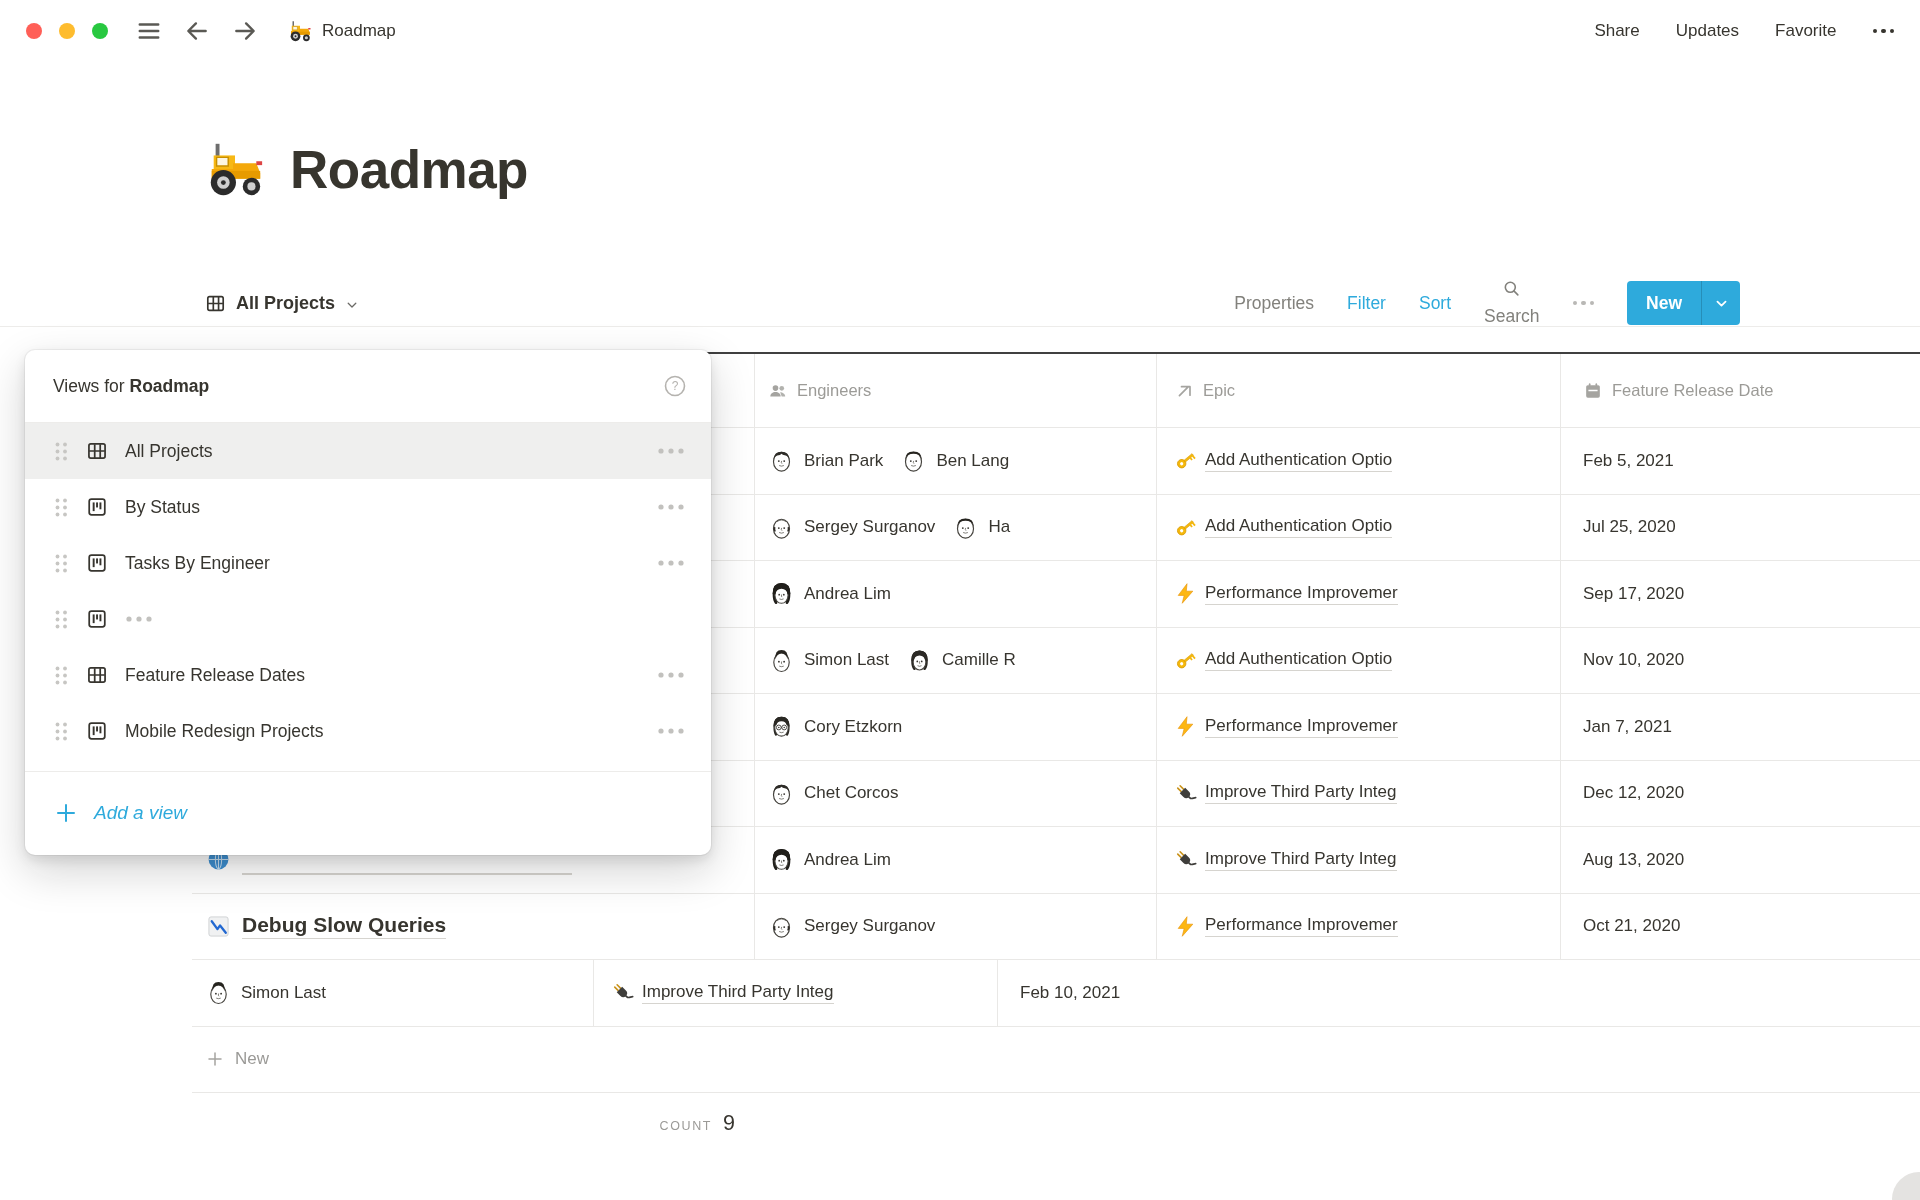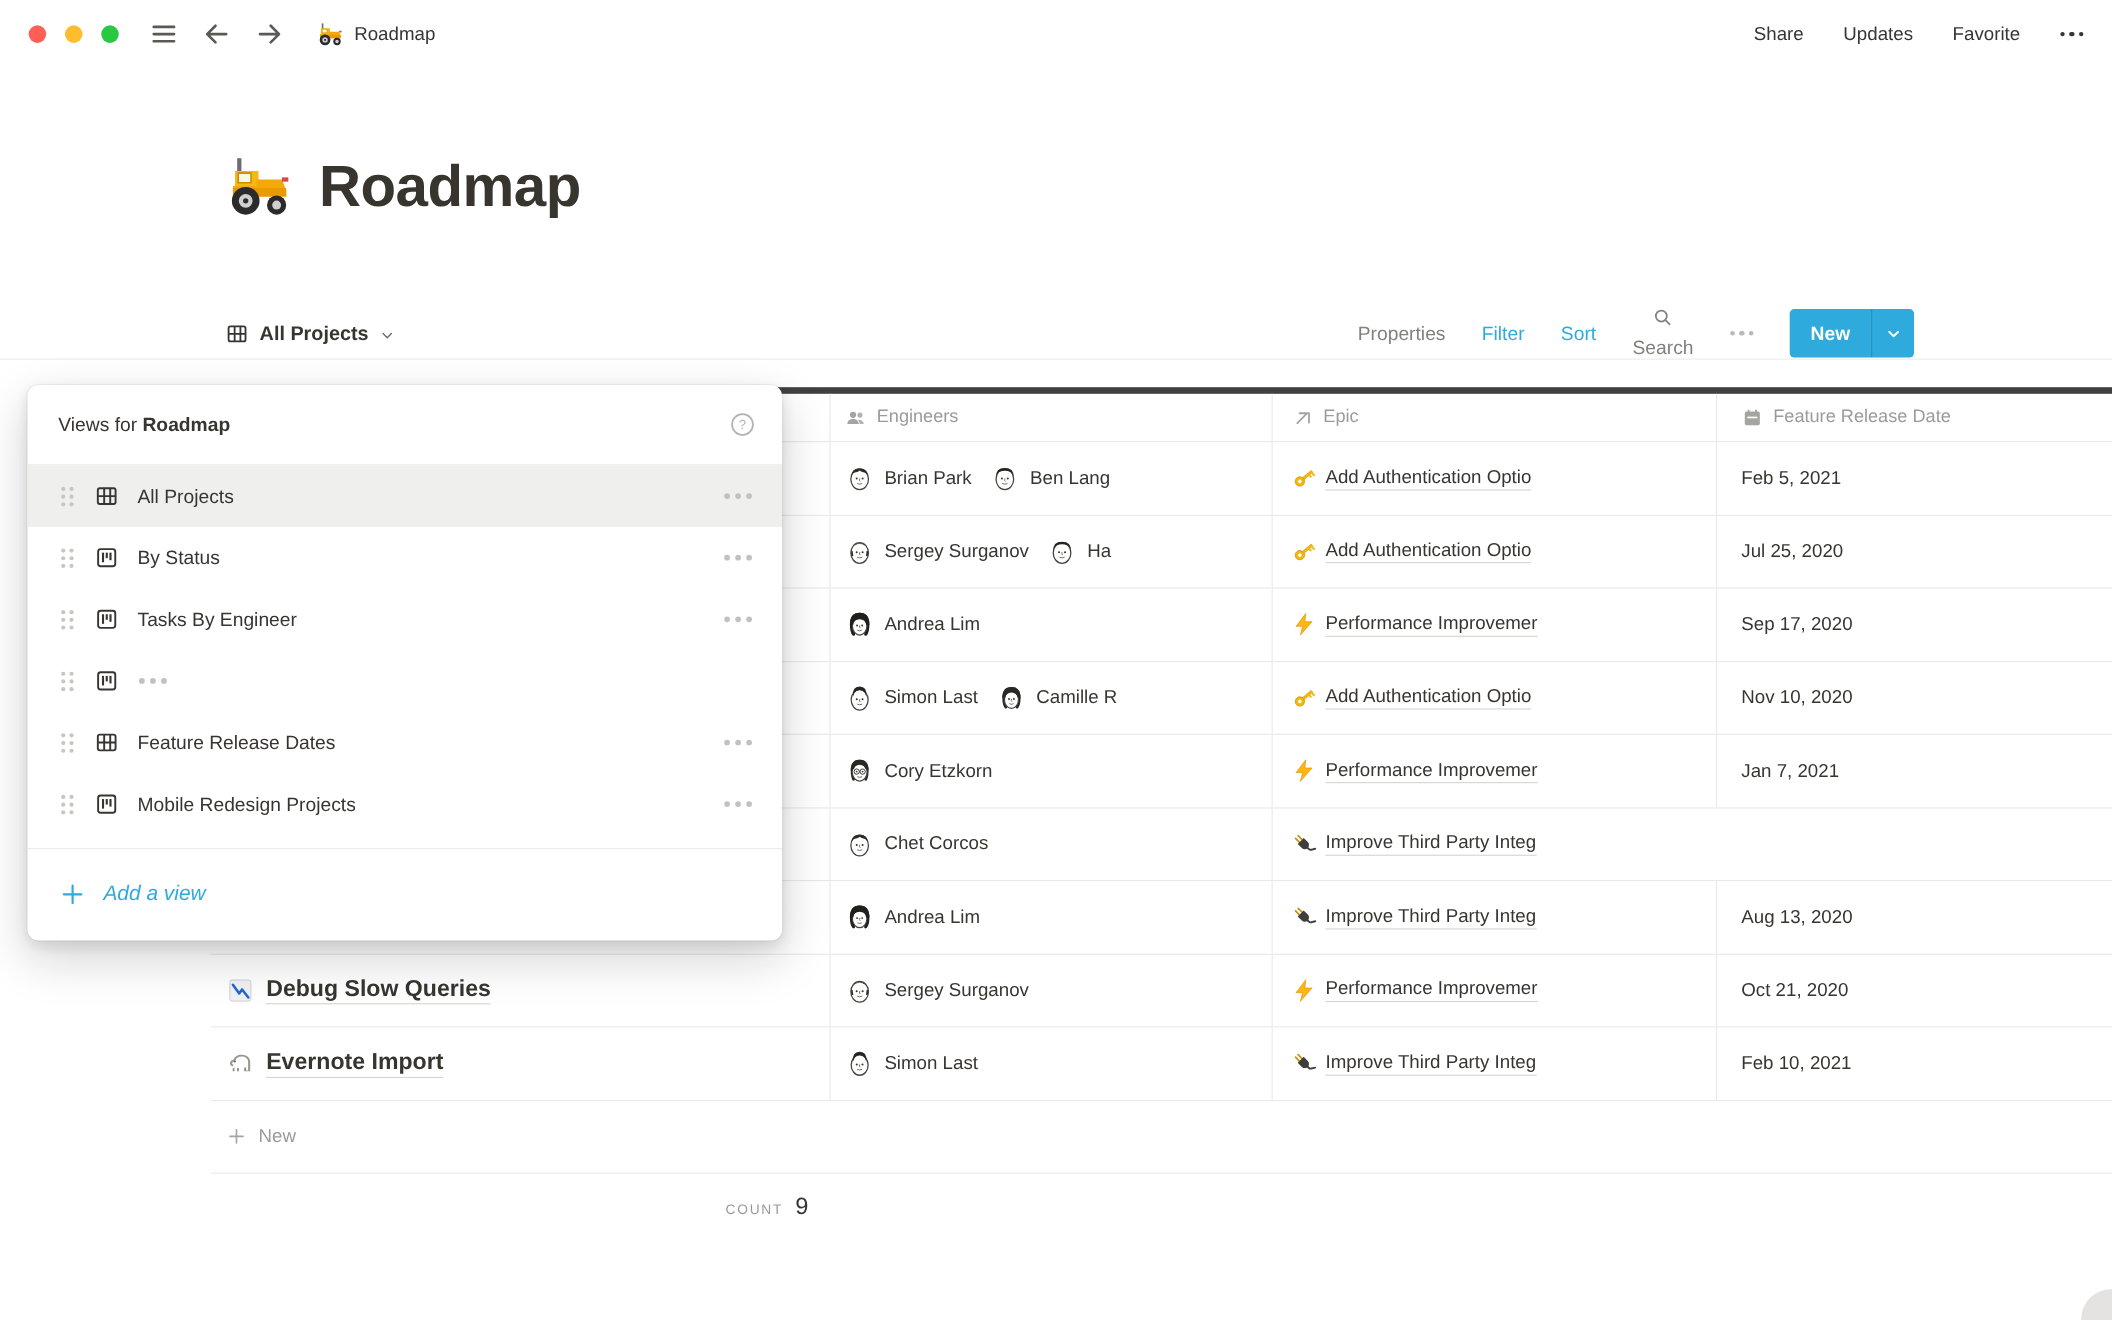--- a/index.html
+++ b/index.html
@@ -46,21 +46,21 @@
   .searchgrp .sicon { width:19px; height:19px; }
   .searchgrp .sicon svg { width:100%; height:100%; }
   .new-btn { display:flex; align-items:stretch; height:44px; background:#2EAADC; border-radius:4px; overflow:hidden; color:#fff; }
   .new-btn .nb-label { display:flex; align-items:center; padding:0 19px; font-size:17.5px; font-weight:700; }
   .new-btn .nb-caret { display:flex; align-items:center; justify-content:center; width:39px; border-left:1px solid rgba(0,0,0,0.16); }
   .new-btn .nb-caret svg { width:15px; height:15px; }
 
   
   .table { position:absolute; left:192px; top:352px; width:1728px; }
   .trow { display:flex; width:1728px; border-bottom:1px solid #E9E8E6; }
-  .thead { height:50px; border-top:6px solid #404040; }
+  .thead { height:76px; border-top:2px solid #404040; }
   .cell { display:flex; align-items:center; overflow:hidden; white-space:nowrap; border-right:1px solid #E9E8E6; height:100%; }
   .cell:last-child { border-right:none; }
   .c-name { width:563px; padding:0 10px 0 14px; }
   .c-eng  { width:402px; padding:0 8px 0 13px; gap:17px; }
   .c-epic { width:404px; padding:0 6px 0 17px; gap:8px; }
   .c-date { width:359px; padding:0 10px 0 22px; }
   .brow { height:66.5px; }
   .hcell { color:#9C9B97; font-size:16.5px; gap:9px; }
   .hicon { width:20px; height:20px; flex:none; color:#A5A4A0; }
   .hicon svg { width:100%; height:100%; }
@@ -441,20 +441,23 @@
             <span class="epicicon"><svg viewBox="0 0 24 24" xmlns="http://www.w3.org/2000/svg">
                 <g transform="rotate(-45 12 12)">
     <rect x="9.4" y="1.5" width="1.7" height="6.5" rx=".8" fill="#C9921A"></rect>
     <rect x="12.9" y="1.5" width="1.7" height="6.5" rx=".8" fill="#C9921A"></rect>
     <path d="M8 7.5h8v5.5a4 4 0 0 1-8 0z" fill="#3F3E3B"></path>
     <path d="M12 16.5v2c0 2.5 3 2.5 4.5 4" stroke="#3F3E3B" stroke-width="1.8" fill="none" stroke-linecap="round"></path>
                 </g>
               </svg></span>
             <span class="epictext ulink">Improve Third Party Integ</span>
           </div>
+          <div class="cell c-date">
+            <span class="datetext">Dec 12, 2020</span>
+          </div>
         </div>
         <div class="trow brow">
           <div class="cell c-name">
             <span class="nameicon"><svg viewBox="0 0 24 24" xmlns="http://www.w3.org/2000/svg">
                 <circle cx="12" cy="12" r="9.5" fill="#3D8FD1"></circle>
     <path d="M12 2.5v19M2.5 12h19M12 2.5c-4 2.5-4 16.5 0 19M12 2.5c4 2.5 4 16.5 0 19" stroke="#fff" stroke-width="1" fill="none" opacity=".7"></path>
               </svg></span>
             <span class="peekline"></span>
           </div>
           <div class="cell c-eng">
@@ -511,27 +514,20 @@
             <span class="epicicon"><svg viewBox="0 0 24 24" xmlns="http://www.w3.org/2000/svg">
                 <polygon points="13.6,1.8 4.4,14 10.6,14 8.6,22.2 19.6,9.6 12.8,9.6" fill="#FDB713" stroke="#E8960C" stroke-width=".7" stroke-linejoin="round"></polygon>
               </svg></span>
             <span class="epictext ulink">Performance Improvemer</span>
           </div>
           <div class="cell c-date">
             <span class="datetext">Oct 21, 2020</span>
           </div>
         </div>
         <div class="trow brow">
-          <div class="cell c-name">
-            <span class="nameicon"><svg viewBox="0 0 24 24" xmlns="http://www.w3.org/2000/svg">
-                <path fill="#98948E" d="M20.6 11c0-3.8-3.2-6.4-7.5-6.4-3.5 0-6.4 1.8-7.2 4.5C4.2 9.3 3 10.5 3 12.1c0 1.4.9 2.5 2.2 2.8l.8-1.5c-.7-.2-1.2-.7-1.2-1.3 0-.8.7-1.4 1.7-1.4h1l.2-.9c.5-2.1 2.8-3.5 5.4-3.5 3.3 0 5.7 1.8 5.7 4.7v7.5h-1.7v-2.7h-1.8V19h-4.5v-2.7H9.1V19H6.9v-3.3l-1.6 1V19h15.3z"></path>
-    <circle cx="7.3" cy="10.6" r=".75" fill="#4c4a46"></circle>
-              </svg></span>
-            <span class="nametext ulink">Evernote Import</span>
-          </div>
           <div class="cell c-eng">
             <span class="chip">
               <span class="avatar"><svg viewBox="0 0 28 28" xmlns="http://www.w3.org/2000/svg">
                   <ellipse cx="14" cy="15.8" rx="8" ry="9.6" fill="#fff" stroke="#45433e" stroke-width="1.2"></ellipse>
     <circle cx="11.3" cy="15.2" r=".95" fill="#35332e"></circle>
                   <circle cx="16.7" cy="15.2" r=".95" fill="#35332e"></circle>
     <path d="M14 15.4q-.7 1.8.2 2.3M12 20q2 1 4 0" stroke="#5a5851" stroke-width=".8" fill="none" stroke-linecap="round"></path>
     <path d="M7.6 13Q6.8 3.2 14 3.2q7.2 0 6.4 9.8L19.2 9.8Q17.8 6.6 14 6.4 10.2 6.6 8.8 9.8Z" fill="#26241f"></path>
                 </svg></span>
               <span class="engname">Simon Last</span>

